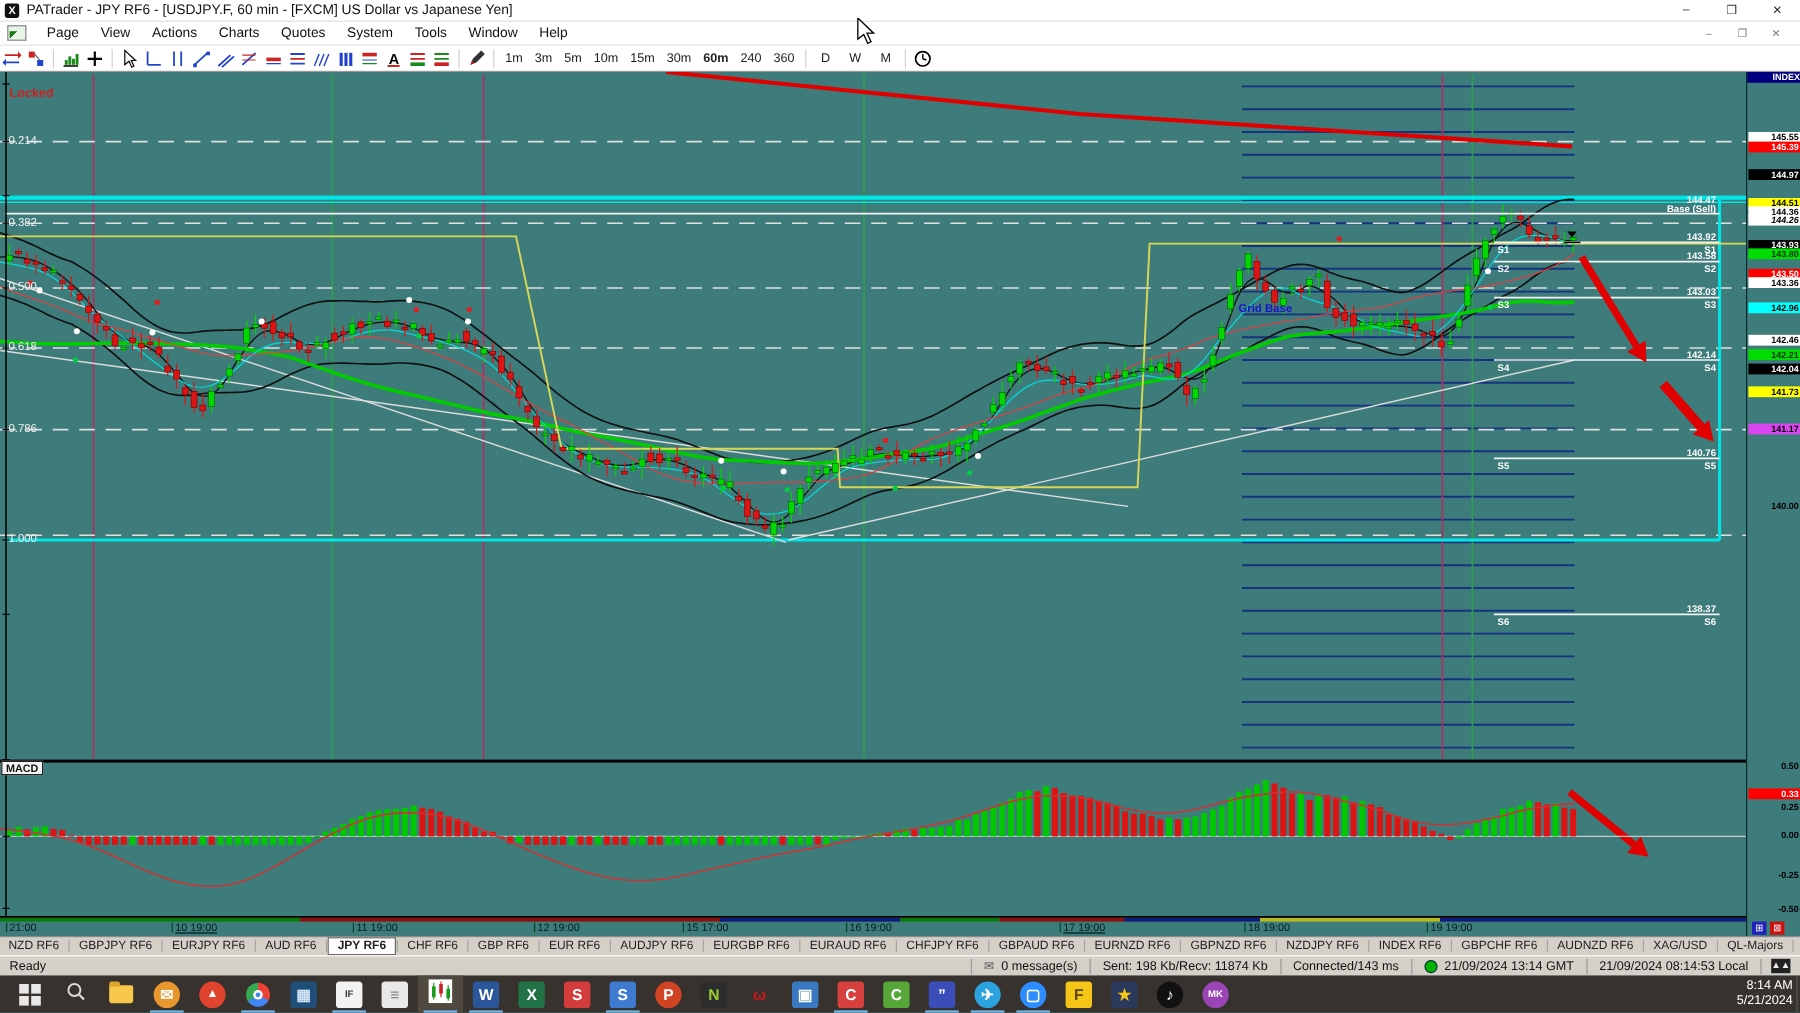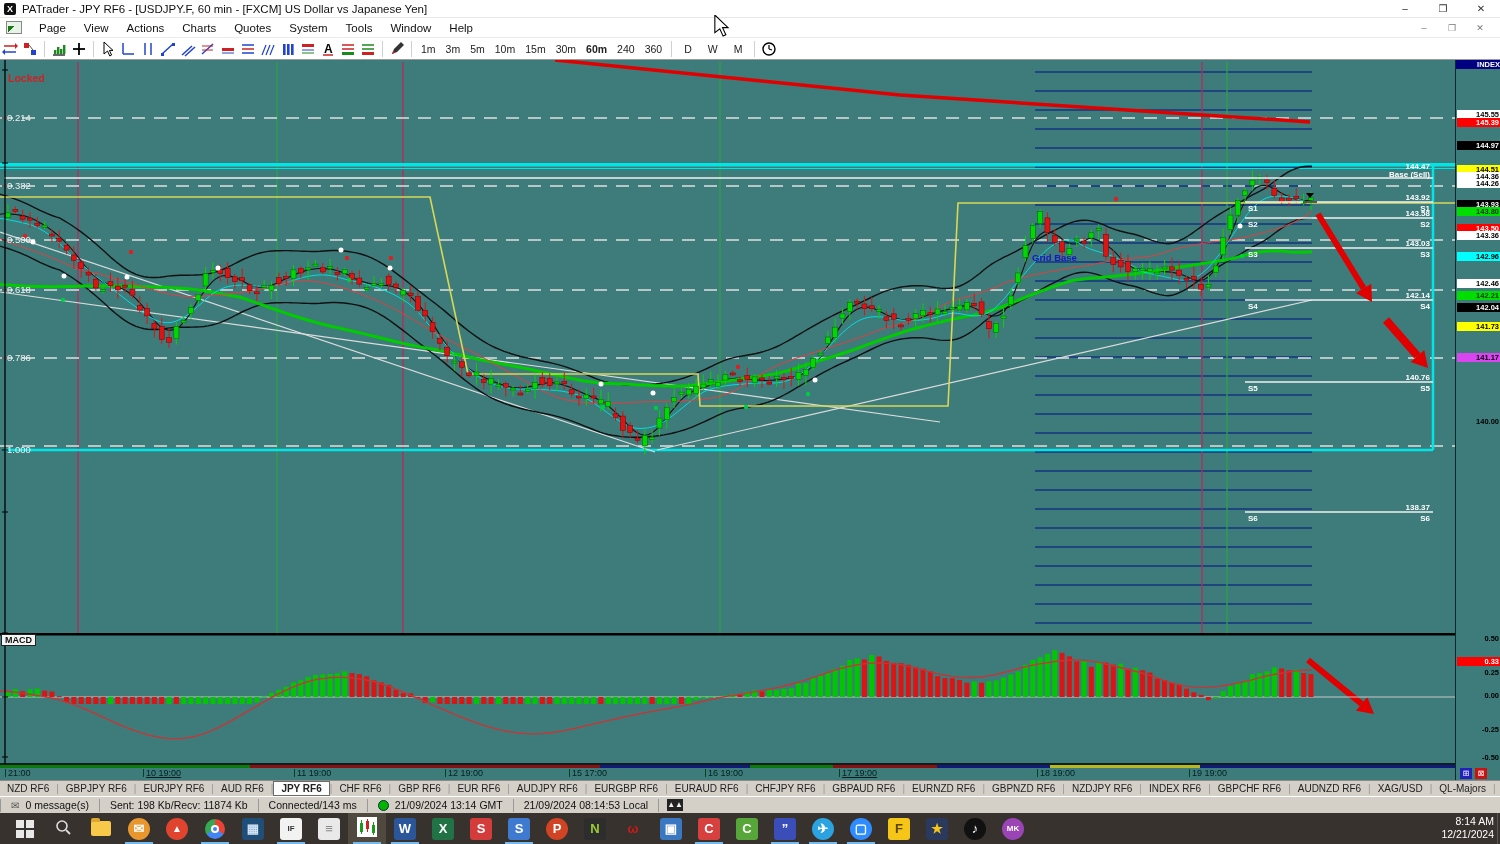--- a/index.html
+++ b/index.html
@@ -957,21 +957,21 @@
     <div class="macd-tab">MACD</div>
   </div>
 
   <div class="axis-col" id="axis-col">
     <div class="index-chip">INDEX</div>
   <div class="axis-chip" style="top: 50px; background: rgb(255, 255, 255); color: rgb(0, 0, 0);">145.55</div>
       <div class="axis-chip" style="top: 58px; background: rgb(255, 0, 0); color: rgb(255, 255, 255);">145.39</div>
       <div class="axis-chip" style="top: 81px; background: rgb(0, 0, 0); color: rgb(255, 255, 255);">144.97</div>
       <div class="axis-chip" style="top: 105px; background: rgb(255, 255, 0); color: rgb(0, 0, 0);">144.51</div>
       <div class="axis-chip" style="top: 112px; background: rgb(255, 255, 255); color: rgb(0, 0, 0);">144.36</div>
-      <div class="axis-chip" style="top: 119px; background: rgb(255, 255, 255); color: rgb(0, 0, 0);">144.26</div>
+      <div class="axis-chip" style="top: 119px; background: rgb(255, 255, 255); color: rgb(0, 0, 0); font-style: italic;">144.26</div>
       <div class="axis-chip" style="top: 140px; background: rgb(0, 0, 0); color: rgb(255, 255, 255);">143.93</div>
       <div class="axis-chip" style="top: 147px; background: rgb(0, 221, 0); color: rgb(0, 51, 0);">143.80</div>
       <div class="axis-chip" style="top: 164px; background: rgb(255, 0, 0); color: rgb(255, 255, 255);">143.50</div>
       <div class="axis-chip" style="top: 171px; background: rgb(255, 255, 255); color: rgb(0, 0, 0);">143.36</div>
       <div class="axis-chip" style="top: 192px; background: rgb(0, 255, 255); color: rgb(0, 0, 0);">142.96</div>
       <div class="axis-chip" style="top: 219px; background: rgb(255, 255, 255); color: rgb(0, 0, 0);">142.46</div>
       <div class="axis-chip" style="top: 231px; background: rgb(0, 221, 0); color: rgb(0, 51, 0);">142.21</div>
       <div class="axis-chip" style="top: 243px; background: rgb(0, 0, 0); color: rgb(255, 255, 255);">142.04</div>
       <div class="axis-chip" style="top: 262px; background: rgb(255, 255, 0); color: rgb(0, 0, 0);">141.73</div>
       <div class="axis-chip" style="top: 293px; background: #d946ef; color: rgb(0, 0, 0);">141.17</div>
@@ -994,21 +994,21 @@
       <div class="time-band" style="left: 833px; width: 104px; background: rgb(139, 17, 17);"></div>
       <div class="time-band" style="left: 937px; width: 113px; background: rgb(16, 26, 122);"></div>
       <div class="time-band" style="left: 1050px; width: 150px; background: rgb(184, 184, 32);"></div>
       <div class="time-band" style="left: 1200px; width: 255px; background: rgb(16, 26, 122);"></div>
       <div class="time-label" style="left: 8px;">21:00</div>
       <div class="time-label" style="left: 146px; text-decoration: underline;">10 19:00</div>
       <div class="time-label" style="left: 297px;">11 19:00</div>
       <div class="time-label" style="left: 448px;">12 19:00</div>
       <div class="time-label" style="left: 572px;">15 17:00</div>
       <div class="time-label" style="left: 708px;">16 19:00</div>
-      <div class="time-label" style="left: 842px; text-decoration: underline;">17 19:00</div>
+      <div class="time-label" style="left: 886px; text-decoration: underline;">17 19:00</div>
       <div class="time-label" style="left: 1040px;">18 19:00</div>
       <div class="time-label" style="left: 1192px;">19 19:00</div>
     </div>
 
   <div class="tab-bar" id="tab-bar">
       <div class="tab-item">NZD RF6</div>
       <div class="tab-pipe">|</div>
       <div class="tab-item">GBPJPY RF6</div>
       <div class="tab-pipe">|</div>
       <div class="tab-item">EURJPY RF6</div>
@@ -1048,20 +1048,21 @@
       <div class="tab-item">XAG/USD</div>
       <div class="tab-pipe">|</div>
       <div class="tab-item">QL-Majors</div>
       <div class="tab-pipe">|</div>
       <div class="tab-item">QL-Exotics</div>
       <div class="tab-pipe">|</div>
       <div class="tab-item">BTC</div>
     </div>
 
   <div class="status-bar">
+    <div class="sb-ready">Ready</div>
     <div class="sb-seg">
       <span class="envelope">✉</span>
       <span>0 message(s)</span>
     </div>
     <div class="sb-seg">
       <span>Sent: 198 Kb/Recv: 11874 Kb</span>
     </div>
     <div class="sb-seg">
       <span>Connected/143 ms</span>
     </div>
@@ -1073,21 +1074,21 @@
       <span>21/09/2024 08:14:53 Local</span>
     </div>
     <div class="sb-seg" style="padding:0 4px;">
       <span class="signal-icon">▲▲</span>
     </div>
   </div>
 
   <div class="taskbar" id="taskbar">
     <div class="clock">
       <div>8:14 AM</div>
-      <div>12/21/2024</div>
+      <div>5/21/2024</div>
     </div>
     <div class="show-desktop"></div>
   <div class="tb-slot" style="left: 6px;">
         <div style="display: grid; grid-template-columns: 8px 8px; gap: 2px;">
           <div style="width: 8px; height: 8px; background: rgb(232, 232, 232);"></div>
           <div style="width: 8px; height: 8px; background: rgb(232, 232, 232);"></div>
           <div style="width: 8px; height: 8px; background: rgb(232, 232, 232);"></div>
           <div style="width: 8px; height: 8px; background: rgb(232, 232, 232);"></div>
         </div>
       </div>

